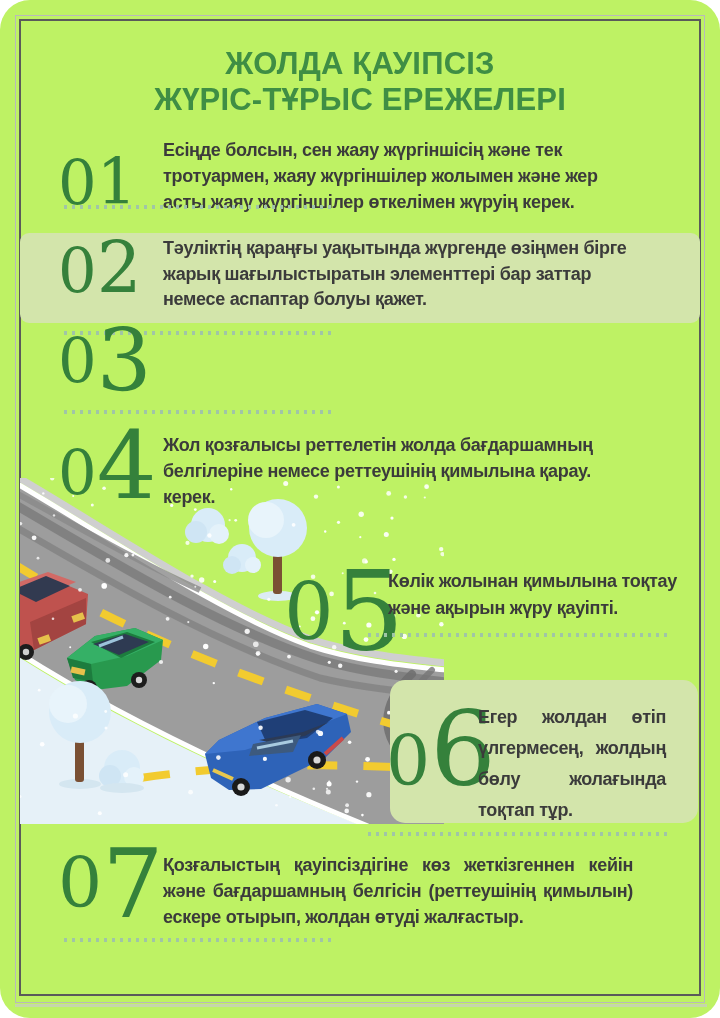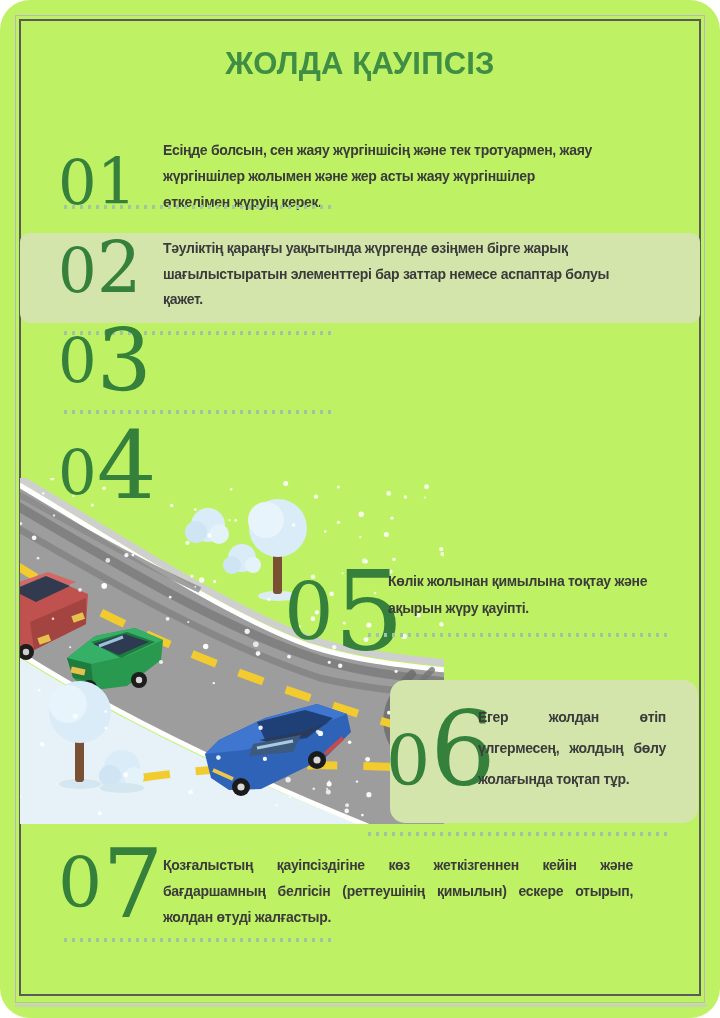--- a/index.html
+++ b/index.html
@@ -20,39 +20,40 @@
        font-family:"DejaVu Serif",serif;color:var(--number_green);}
   .dg{display:inline-block;line-height:1;}
   .d0{font-size:.62em}.d1{font-size:.64em}.d2{font-size:.72em}
   .d3{font-size:.88em;transform:translateY(.09em)}
   .d4{font-size:.96em;transform:translateY(.04em)}
   .d5{font-size:.88em;transform:translateY(.09em)}
   .d6{font-size:.92em}
   .d7{font-size:.86em;transform:translateY(.10em)}
 
   .txt{position:absolute;color:var(--body_text);font-weight:bold;
-       font-size:14px;line-height:26px;letter-spacing:-0.3px;}
+       font-size:18px;line-height:26px;letter-spacing:-0.3px;}
   .just{text-align:justify;text-align-last:left;}
   .txt-06{line-height:31px;}
 
   .dots{position:absolute;height:4px;
         background-image:repeating-linear-gradient(90deg,var(--dot_green) 0 3px,transparent 3px 8px);}
 
   .illus{position:absolute;left:20px;top:478px;width:424px;height:346px;}
 </style>
 </head>
 <body>
 
 <div class="page">
   <div class="frame-shadow"></div>
   <div class="frame-outer"></div>
   <div class="frame-inner"></div>
 
   <h1 class="title" style="margin:0;">
     <span>ЖОЛДА ҚАУІПСІЗ</span><br>
+    <span>ЖҮРІС-ТҰРЫС ЕРЕЖЕЛЕРІ</span>
   </h1>
 
   <div class="num" style="left:58px;top:152px;font-size:98px;">
       <span class="dg d0">0</span>
       <span class="dg d1">1</span>
     </div>
   <div class="txt" style="left:163px;top:137px;width:440px;">Есіңде болсын, сен жаяу жүргіншісің және тек тротуармен, жаяу жүргіншілер жолымен және жер асты жаяу жүргіншілер өткелімен жүруің керек.</div>
   <div class="dots" style="left:64px;top:205px;width:270px;"></div>
 
   <div class="hl-block hl-02"></div>
@@ -66,20 +67,21 @@
   <div class="num" style="left:58px;top:309px;font-size:98px;">
       <span class="dg d0">0</span>
       <span class="dg d3">3</span>
     </div>
   <div class="dots" style="left:64px;top:410px;width:270px;"></div>
 
   <div class="num" style="left:58px;top:415px;font-size:98px;">
       <span class="dg d0">0</span>
       <span class="dg d4">4</span>
     </div>
+  <div class="txt" style="left:163px;top:432px;width:440px;">Жол қозғалысы реттелетін жолда бағдаршамның белгілеріне немесе реттеушінің қимылына қарау. керек.</div>
 
   <svg class="illus" viewBox="0 0 424 346" role="img" xmlns="http://www.w3.org/2000/svg" aria-label="Isometric winter road scene: red, green and blue cars on a snowy road with yellow lane dashes, snow-covered trees, bushes and falling snow">
 
     <path d="M -6,176 C 100,244 230,304 348,350 L -6,350 Z" fill="#e6f1f8"></path>
 
     <g>
       <path d="M -6,4 C 90,60 200,135 290,168 C 340,184 390,188 426,192 L 426,350 L 348,350 C 230,300 100,240 -6,172 Z" fill="#9d9d9d"></path>
 
       <path d="M -6,-3 C 90,53 200,128 290,161 C 340,177 390,181 426,185" fill="none" stroke="#cfcfcf" stroke-width="7"></path>
       <path d="M -6,4 C 90,60 200,135 290,168 C 340,184 390,188 426,192" fill="none" stroke="#ffffff" stroke-width="5"></path>

